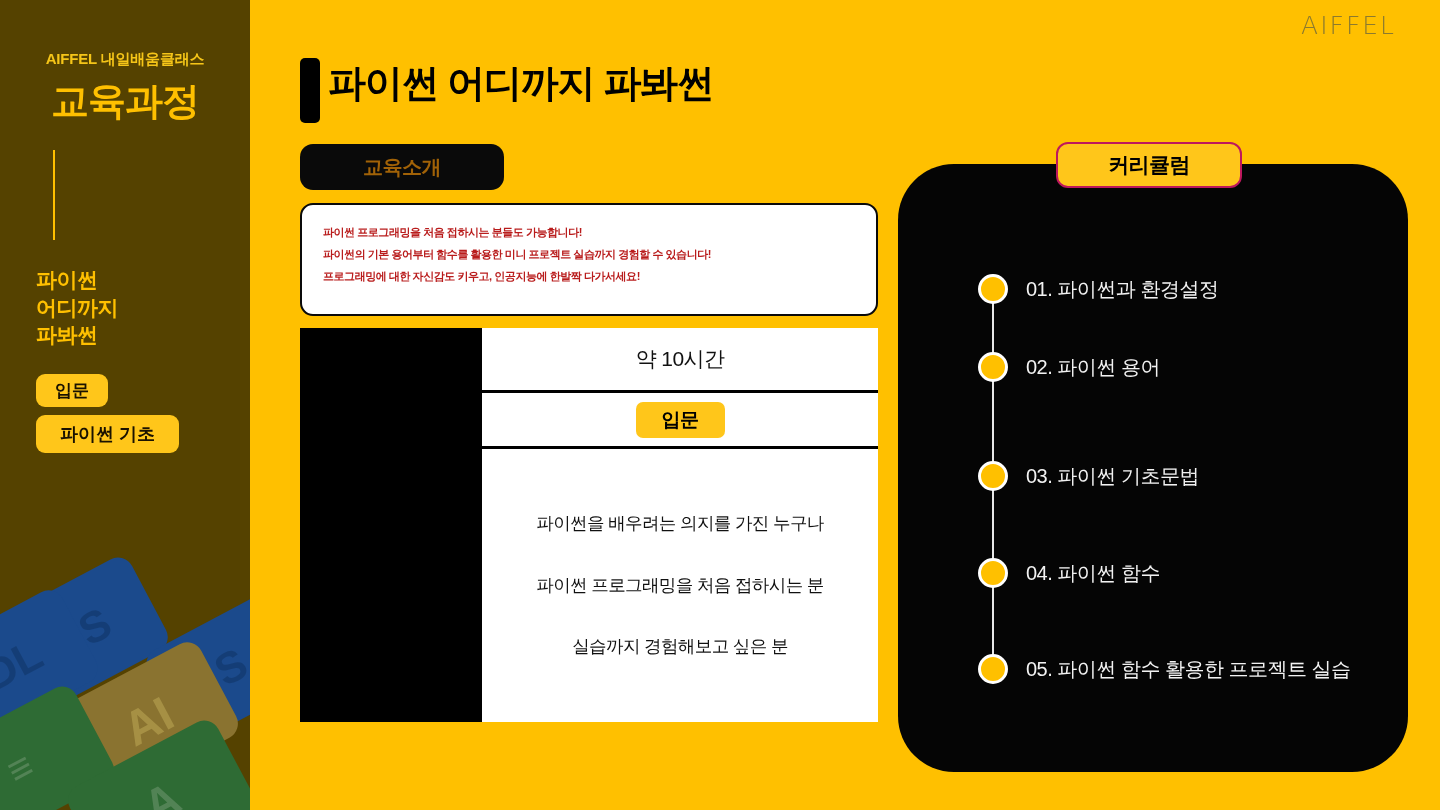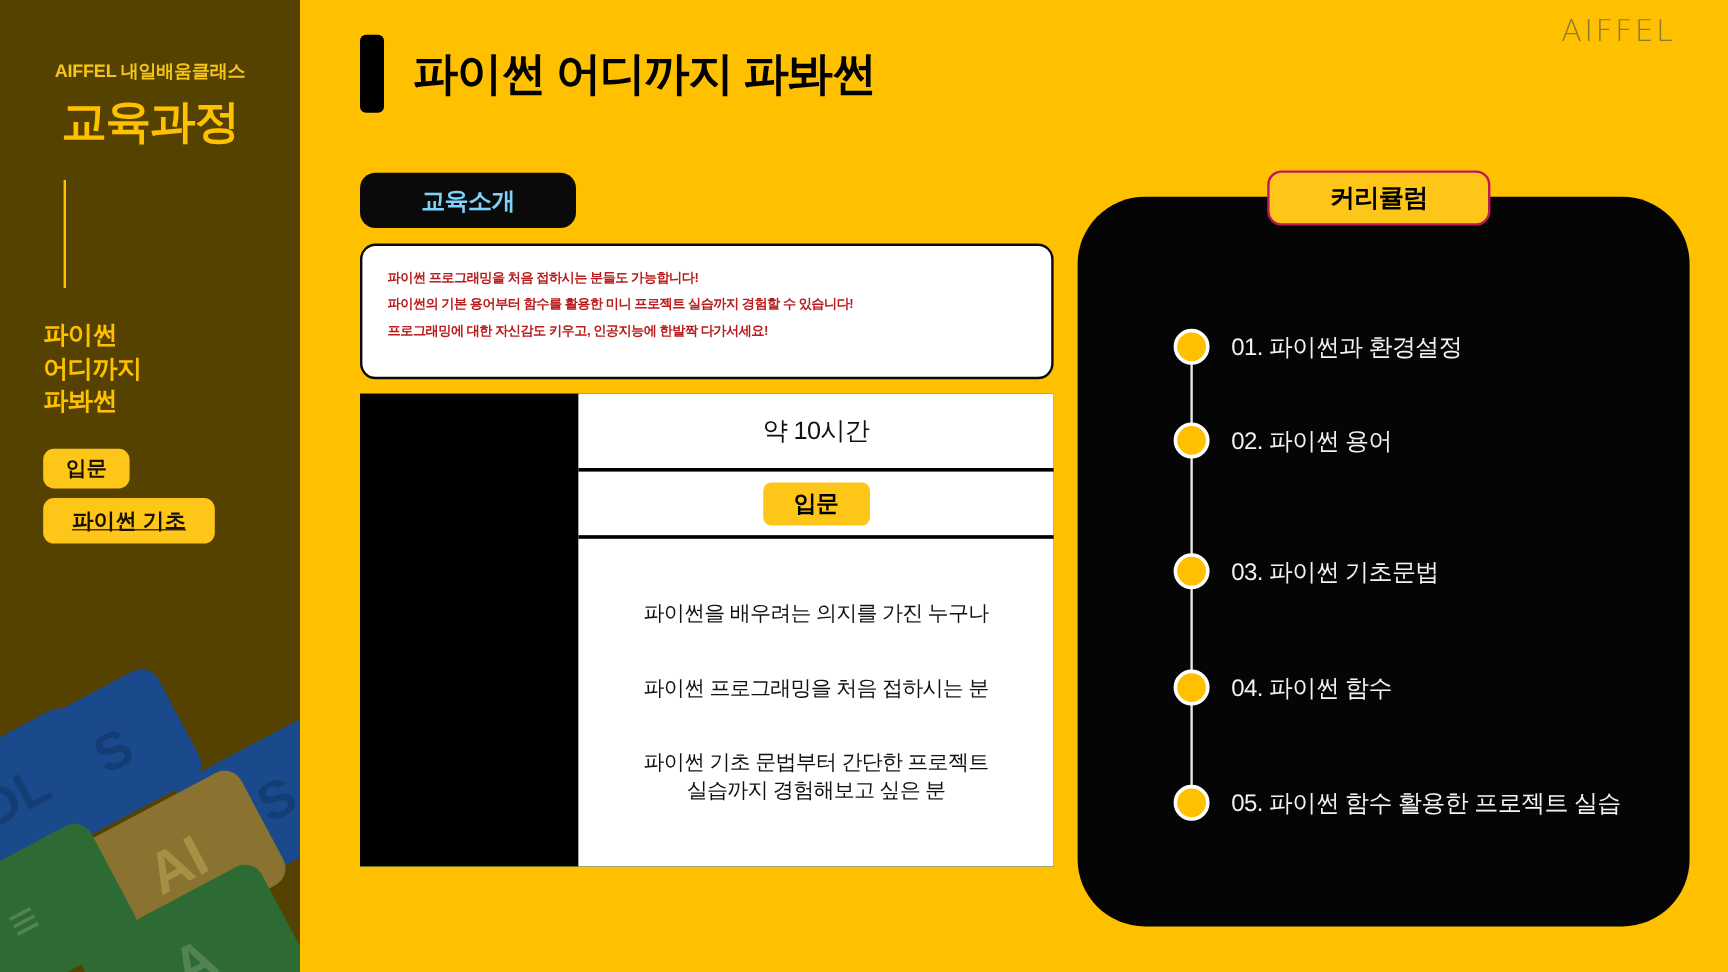--- a/index.html
+++ b/index.html
@@ -47,21 +47,21 @@
     background: #FFC61A;
     color: #1a1200;
     font-weight: bold;
     border-radius: 9px;
     display: flex; align-items: center; justify-content: center;
   }
   #sb-badge-level {
     left: 36px; top: 374px; width: 72px; height: 33px; font-size: 17px;
   }
   #sb-badge-topic {
-    left: 36px; top: 415px; width: 143px; height: 38px; font-size: 18px; text-decoration: underline;
+    left: 36px; top: 415px; width: 143px; height: 38px; font-size: 18px;
   }
 
   
   .tile {
     position: absolute;
     border-radius: 16px;
     display: flex; align-items: center; justify-content: center;
     font-weight: bold;
     transform-origin: center center;
     z-index: 1;
@@ -71,51 +71,51 @@
   
   #aiffel-logo {
     position: absolute; right: 44px; top: 11px;
     color: #8C7A2E; font-size: 25px; letter-spacing: 2px;
     font-family: "DejaVu Sans", sans-serif;
     font-weight: 300;
   }
 
   
   #page-title-wrap {
-    position: absolute; left: 300px; top: 29px;
-    display: flex; align-items: center; gap: 24px;
+    position: absolute; left: 300px; top: 58px;
+    display: flex; gap: 8px;
   }
   #title-bar { width: 20px; height: 65px; background: #000; border-radius: 5px; }
   #page-title { font-size: 38px; font-weight: bold; color: #000; letter-spacing: -1.3px; }
 
   
   #intro-tab {
     position: absolute; left: 300px; top: 144px;
-    width: 180px; height: 46px;
-    background: #0a0a0a; color: #7dd3fc;
+    width: 204px; height: 46px;
+    background: #0a0a0a; color: #a16207;
     border-radius: 13px;
     display: flex; align-items: center; justify-content: center;
     font-size: 20px; font-weight: bold; letter-spacing: -0.5px;
   }
   #intro-box {
     position: absolute; left: 300px; top: 203px;
     width: 578px; height: 113px;
     background: #fff; border: 2px solid #0a0a0a;
     border-radius: 13px;
     padding: 17px 21px;
   }
   #intro-box p {
     font-size: 11px; color: #b91c1c; line-height: 1.98;
     letter-spacing: -0.45px; font-weight: 600;
   }
 
   #info-table {
     position: absolute; left: 300px; top: 328px;
     width: 578px; height: 394px;
-    background: #22c55e;
+    background: #a3a3a3;
     display: flex;
   }
   #info-labels { width: 182px; background: #000; }
   .info-label-cell {
     color: #000; font-size: 15px;
     display: flex; align-items: center; justify-content: center;
   }
   #info-values { flex: 1; display: flex; flex-direction: column; background: #000; }
   .info-row {
     background: #fff;
@@ -245,21 +245,20 @@
         <span id="info-level-badge">입문</span>
       </div>
       <div class="info-row" id="info-row-target">
         <div class="target-line">
           <div>파이썬을 배우려는 의지를 가진 누구나</div>
         </div>
         <div class="target-line">
           <div>파이썬 프로그래밍을 처음 접하시는 분</div>
         </div>
         <div class="target-line">
-          <div>파이썬 기초 문법부터 간단한 프로젝트</div>
           <div>실습까지 경험해보고 싶은 분</div>
         </div>
       </div>
     </div>
   </div>
 
   <div id="curriculum-tab">커리큘럼</div>
 
   <section id="curriculum-panel">
     <div id="timeline">

